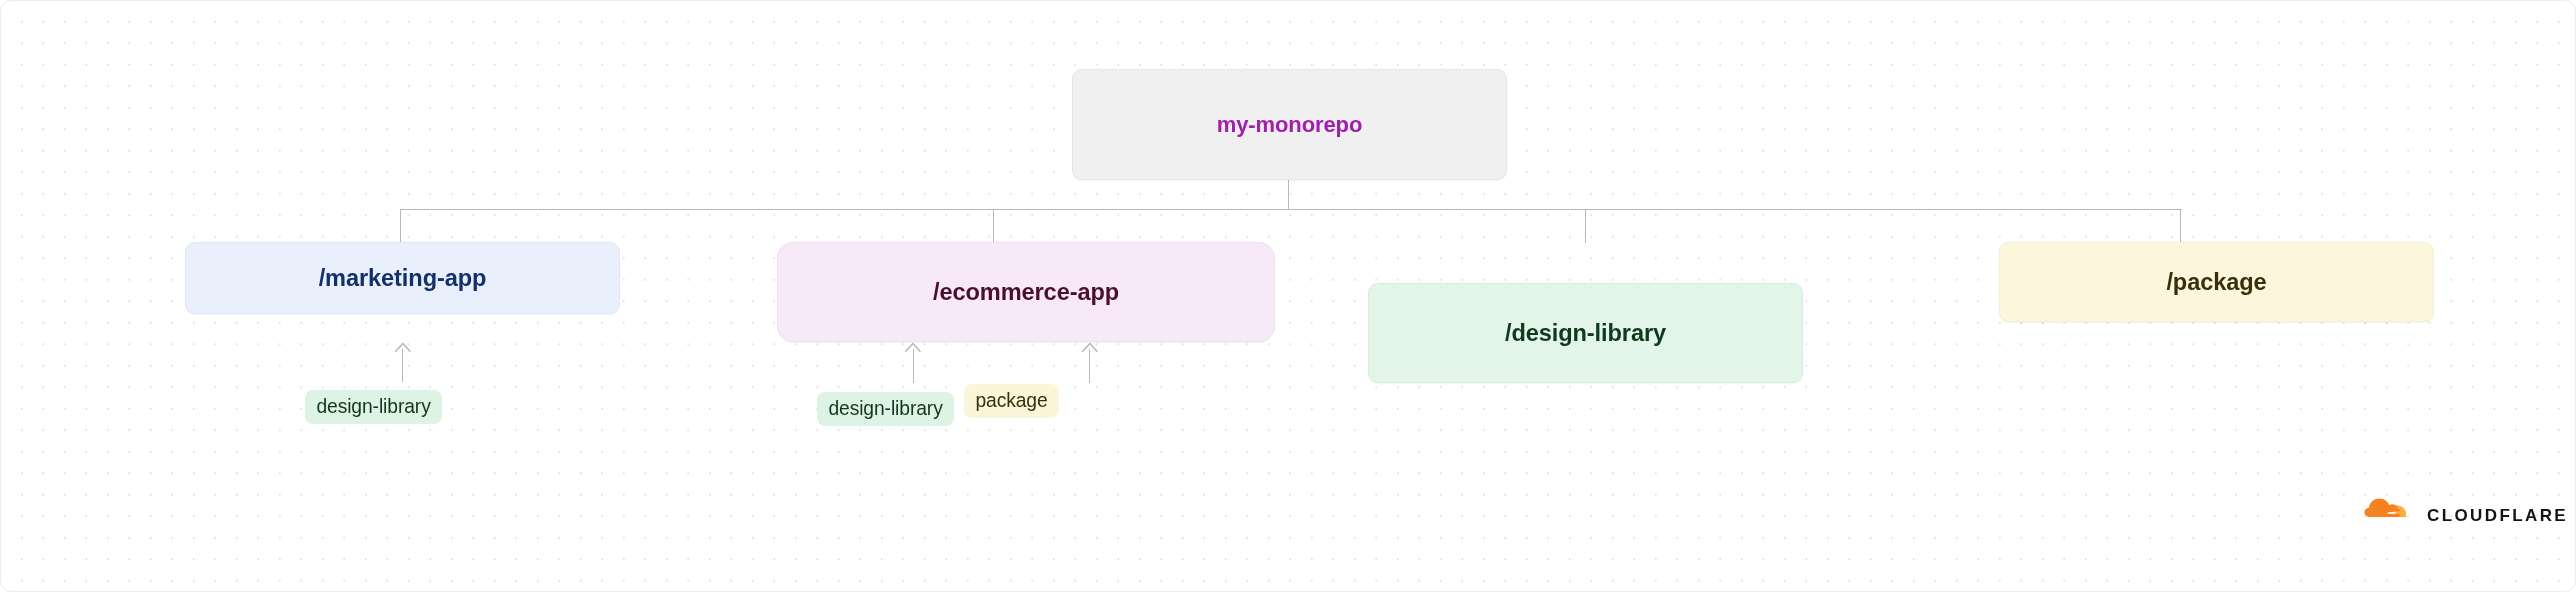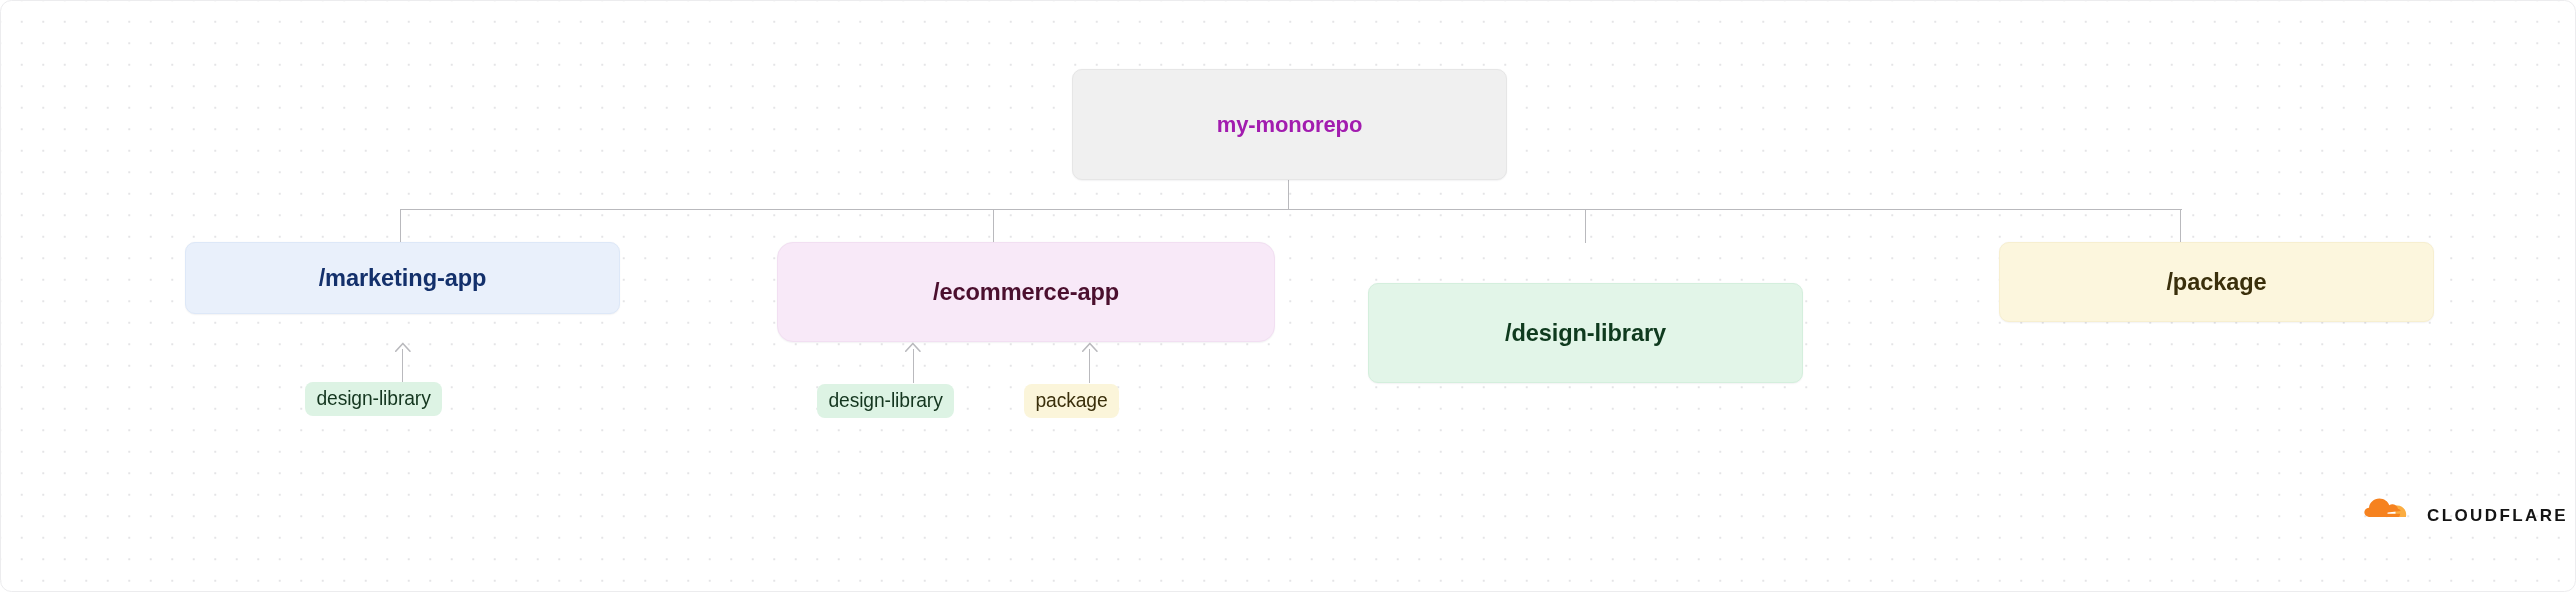--- a/index.html
+++ b/index.html
@@ -94,21 +94,21 @@
     display: flex;
     align-items: center;
     justify-content: center;
     border-radius: 7.9px;
     font-size: 19.3px;
     font-weight: normal;
     letter-spacing: -0.1px;
     padding: 0 11.4px;
     height: 34px;
   }
-  .pill-green { background: #ddf3e4; color: #14361f; }
+  .pill-green { background: #ddf3e4; color: #14361f; margin-top: 8px; }
   .pill-cream { background: #fbf5da; color: #3a2f0b; }
 
   
   #cf-logo {
     position: absolute;
     display: flex;
     align-items: flex-end;
     gap: 10px;
   }
   #cf-mark { width: 53px; height: 29px; display: block; }
@@ -179,21 +179,21 @@
   </div>
 
   <div class="pill pill-green" style="left:304px; top:381px;">
     <span>design-library</span>
   </div>
 
   <div class="pill pill-green" style="left:816px; top:383px;">
     <span>design-library</span>
   </div>
 
-  <div class="pill pill-cream" style="left:1023px; top:383px;">
+  <div class="pill pill-cream" style="left:963px; top:383px;">
     <span>package</span>
   </div>
 
   <div id="cf-logo" style="left:2363px; top:494px;">
     <svg id="cf-mark" viewBox="0 0 74 40">
       <path d="M58.5 30.5 L44 30.5 L44 14.5 C50.5 13.2 56.5 17.0 58.3 23.2 C59.0 25.6 59.1 28.1 58.5 30.5 Z" fill="#fbad41"></path>
       <path d="M8.5 30.5 C3.8 30.5 0.5 27.6 0.5 23.9 C0.5 20.4 3.3 17.6 7.0 17.4 C7.6 10.2 13.9 4.6 21.5 4.6 C27.9 4.6 33.4 8.5 35.3 14.0 C36.7 13.0 38.5 12.5 40.4 12.7 C44.1 13.1 47.0 15.9 47.5 19.4 L47.5 19.4 C48.8 19.4 50.0 20.0 50.6 21.0 L51.2 22.1 L33.0 24.3 L32.7 26.0 L50.5 26.0 L49.9 28.6 C49.6 29.7 48.6 30.5 47.4 30.5 Z" fill="#f6821f"></path>
     </svg>
     <span id="cf-word">CLOUDFLARE</span>
   </div>

